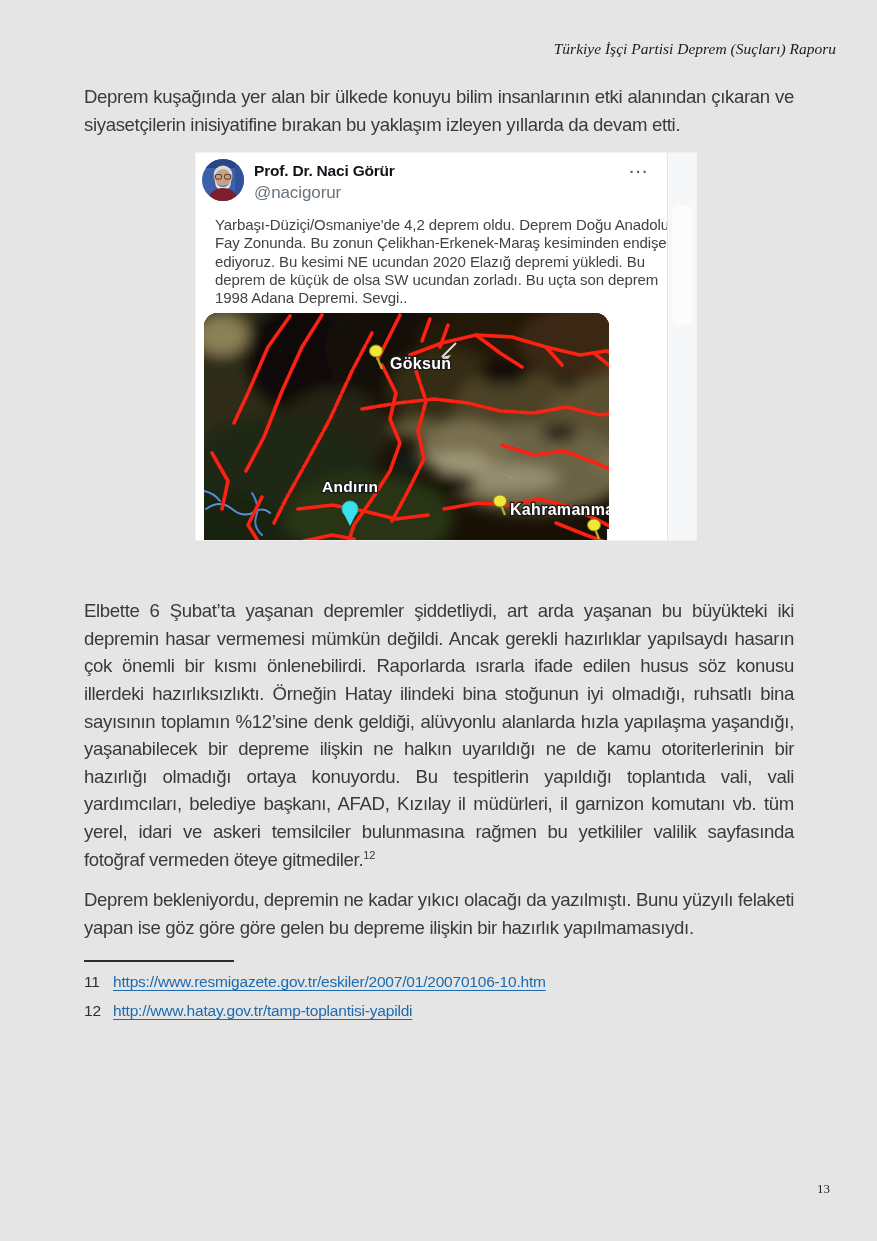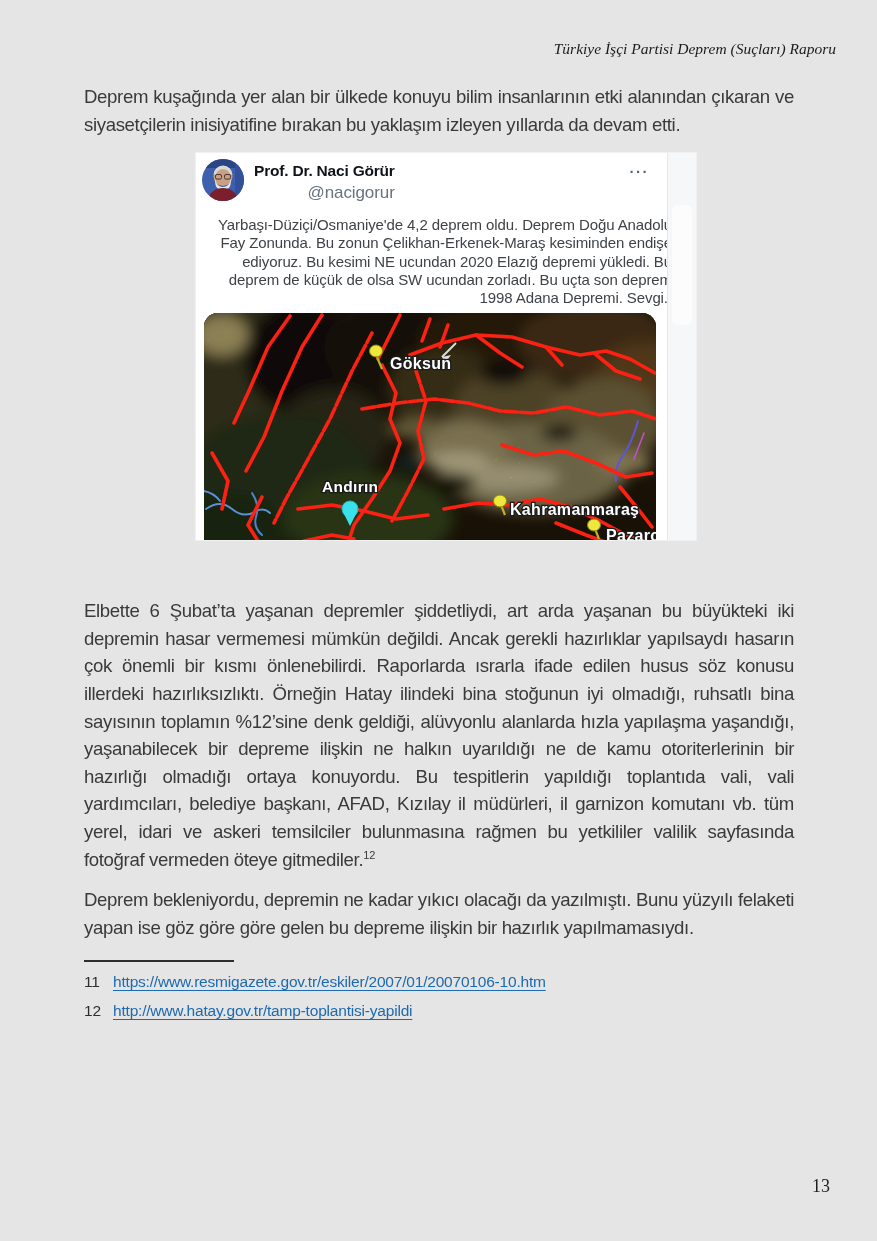--- a/index.html
+++ b/index.html
@@ -13,49 +13,49 @@
   }
   .content{position:absolute;left:84px;top:83px;width:710px;}
   p.body{
     font-size:18.6px;line-height:27.6px;letter-spacing:-0.35px;
     text-align:justify;margin:0 0 13px 0;color:#3a3a3a;
   }
   sup.fnref{font-size:11px;line-height:0;vertical-align:super;letter-spacing:0;}
   
   .tweet-wrap{
     margin:14px 0 0 111px;width:502px;height:389px;display:flex;
-    border:1px solid #f1f1f1;box-sizing:border-box;overflow:hidden;background:#fff;text-align:right;
+    border:1px solid #f1f1f1;box-sizing:border-box;overflow:hidden;background:#fff;
   }
   .tweet-card{
     width:472px;box-sizing:border-box;background:#fff;
     padding:4px 6px 0 6px;border-right:1px solid #e4e7ea;overflow:hidden;
   }
   .tweet-gutter{flex:1;background:#f6f7f8;position:relative;}
   .gutter-card{position:absolute;top:52px;left:4px;right:4px;height:120px;background:#fcfcfd;border-radius:6px;}
   .tw-header{display:flex;align-items:flex-start;position:relative;padding-top:2px;}
   .tw-avatar{width:42px;height:42px;flex:0 0 42px;border-radius:50%;overflow:hidden;}
   .tw-names{margin-left:10px;padding-top:3px;}
   .tw-name{font-size:15.5px;font-weight:bold;color:#0f1419;letter-spacing:-0.2px;}
   .tw-handle{font-size:17px;color:#68737d;margin-top:3px;letter-spacing:-0.1px;}
   .tw-more{position:absolute;right:12px;top:6px;color:#536471;font-size:15px;letter-spacing:1.5px;font-weight:bold;}
   .tw-text{
     margin:13px 0 6px 13px;width:457px;font-size:15px;line-height:18.2px;
     color:#3f4347;letter-spacing:-0.1px;
   }
-  .tw-media{margin-left:2px;width:452px;height:232px;border-radius:14px 14px 0 0;overflow:hidden;background:#221808;}
+  .tw-media{margin-left:2px;width:405px;height:232px;border-radius:14px 14px 0 0;overflow:hidden;background:#221808;}
   .gap-after-tweet{margin-top:56px !important;}
   
   .footnotes{margin-top:19px;}
   .fn-rule{width:150px;height:0;border:none;border-top:2px solid #2e2e2e;margin:0 0 9px 0;}
   .fn-row{display:flex;align-items:baseline;margin-top:11px;font-size:15.5px;letter-spacing:-0.2px;}
   .fn-num{width:29px;color:#2f2f2f;}
   .fn-link{color:#1c6ab0;text-decoration:underline;text-underline-offset:3px;cursor:pointer;text-align:right;}
   .page-number{
     position:absolute;right:47px;bottom:44px;
-    font-family:"Liberation Serif",serif;font-size:18px;color:#1f1f1f;
+    font-family:"Liberation Serif",serif;font-size:13px;color:#1f1f1f;
   }
   svg text.maplabel{
     font-family:"Liberation Sans",sans-serif;font-weight:600;fill:#ffffff;
     stroke:#1b1b1b;stroke-width:2.6px;paint-order:stroke;letter-spacing:0.3px;
   }
 </style>
 </head>
 <body>
 
 <div class="page">

